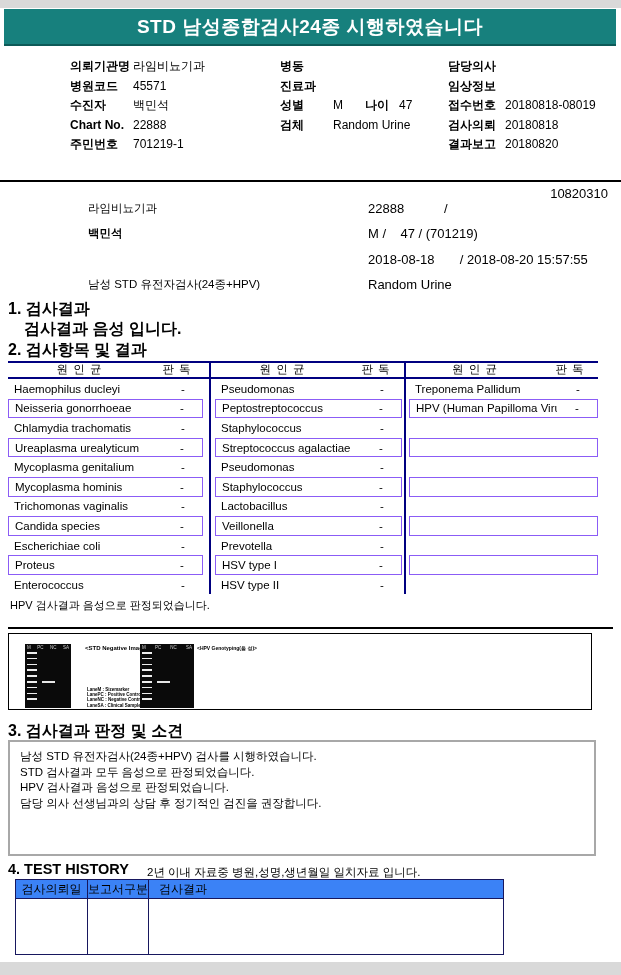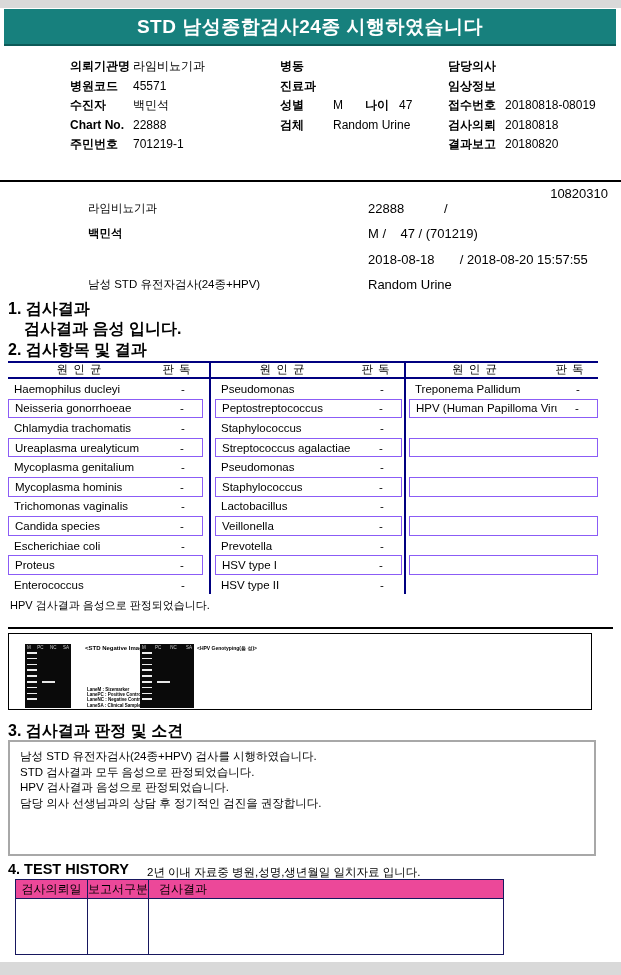--- a/index.html
+++ b/index.html
@@ -56,21 +56,21 @@
   .gel-caption{position:absolute;font-weight:bold;color:#000;white-space:nowrap;}
   .cap1{left:76px;top:11px;font-size:6px;}
   .cap2{left:188px;top:11px;font-size:5px;}
   .gel-legend{position:absolute;left:78px;top:53px;font-size:4.5px;line-height:5.2px;font-weight:bold;color:#000;}
   
   .find-box{left:8px;top:740px;width:588px;height:116px;border:2px solid #a8a8a8;box-sizing:border-box;
             padding:7px 10px;font-size:11.5px;line-height:15.5px;color:#000;}
   
   .hist-note{font-size:11.5px;white-space:nowrap;}
   .hist-table{left:15px;top:879px;width:489px;height:76px;border:1px solid #17175e;box-sizing:border-box;}
-  .hrow-head{display:flex;height:19px;background:#ec4899;border-bottom:1px solid #17175e;box-sizing:border-box;}
+  .hrow-head{display:flex;height:19px;background:#3b82f6;border-bottom:1px solid #17175e;box-sizing:border-box;}
   .hcell{display:flex;align-items:center;justify-content:center;font-size:12px;box-sizing:border-box;}
   .hc0{width:72px;border-right:1px solid #17175e;}
   .hc1{width:61px;border-right:1px solid #17175e;}
   .hc2{flex:1;justify-content:flex-start;padding-left:10px;}
   .hrow-body{display:flex;height:55px;}
   .bc0{width:72px;border-right:1px solid #17175e;box-sizing:border-box;}
   .bc1{width:61px;border-right:1px solid #17175e;box-sizing:border-box;}
 </style>
 </head>
 <body>

